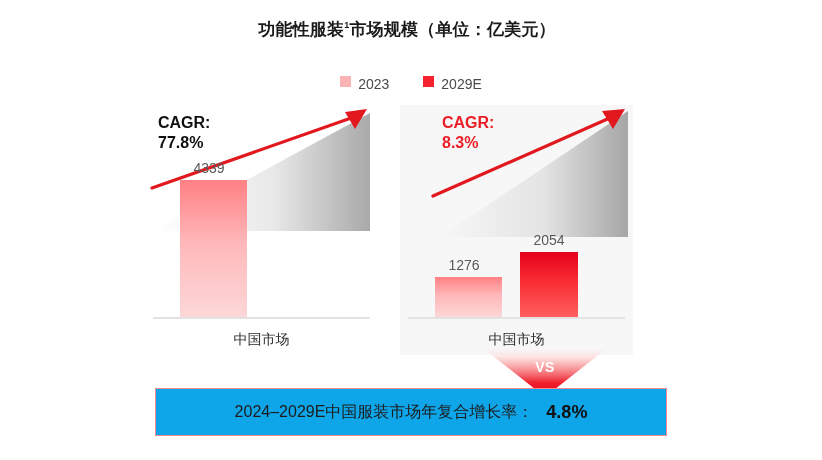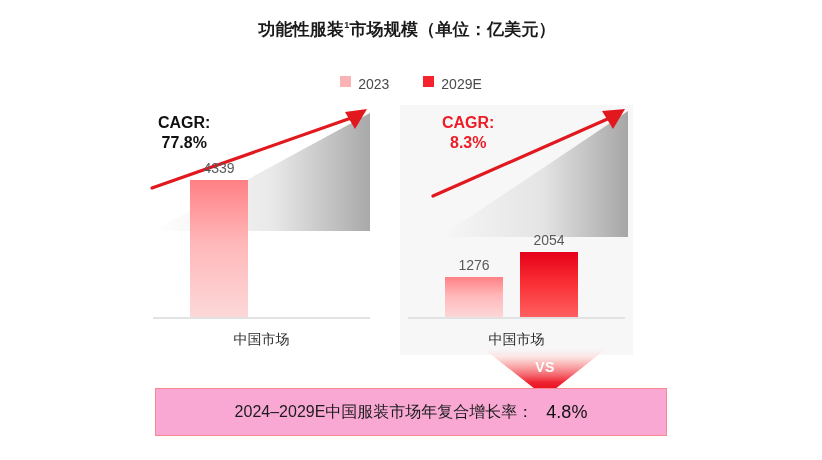--- a/index.html
+++ b/index.html
@@ -103,21 +103,21 @@
     pointer-events: none;
   }
   .growth-arrow svg { display: block; }
 
   
   .cagr {
     position: absolute;
     font-size: 16px;
     font-weight: bold;
     line-height: 1.22;
-    text-align: center;
+    text-align: left;
     white-space: nowrap;
   }
   .panel.global .cagr {
     left: 13px;
     top: 8px;
     color: #111111;
   }
   .panel.china .cagr {
     left: 42px;
     top: 8px;
@@ -130,21 +130,21 @@
     left: 0;
     bottom: 37px;
     width: 100%;
     height: 208px;
   }
   .bar-wrap {
     position: absolute;
     bottom: 0;
     width: 58px;
   }
-  .bar-wrap.first  { left: 45px; }
+  .bar-wrap.first  { left: 35px; padding-left: 9px; }
   .bar-wrap.second { left: 120px; }
 
   .bar {
     position: absolute;
     bottom: 0;
     left: 0;
     width: 100%;
   }
   .bar.pink {
     background: linear-gradient(to bottom, #ff8084 0%, #ffb7b9 45%, #fcd8d8 100%);
@@ -203,34 +203,34 @@
   }
 
   
   .callout {
     position: absolute;
     left: 155px;
     top: 388px;
     width: 512px;
     height: 48px;
     border: 1.5px solid #f8888f;
-    background: #f9a8d4;
+    background: #0ea5e9;
     display: flex;
     align-items: center;
     justify-content: center;
     box-sizing: border-box;
   }
   .callout-text {
     font-size: 16px;
     color: #1c1c1c;
     white-space: nowrap;
   }
   .callout-value {
     font-size: 18px;
-    font-weight: normal;
+    font-weight: bold;
     color: #111111;
     margin-left: 13px;
   }
 </style>
 </head>
 <body>
 
 <div class="chart-title">
   <span>功能性服装</span><sup>1</sup><span>市场规模（单位：亿美元）</span>
 </div>

